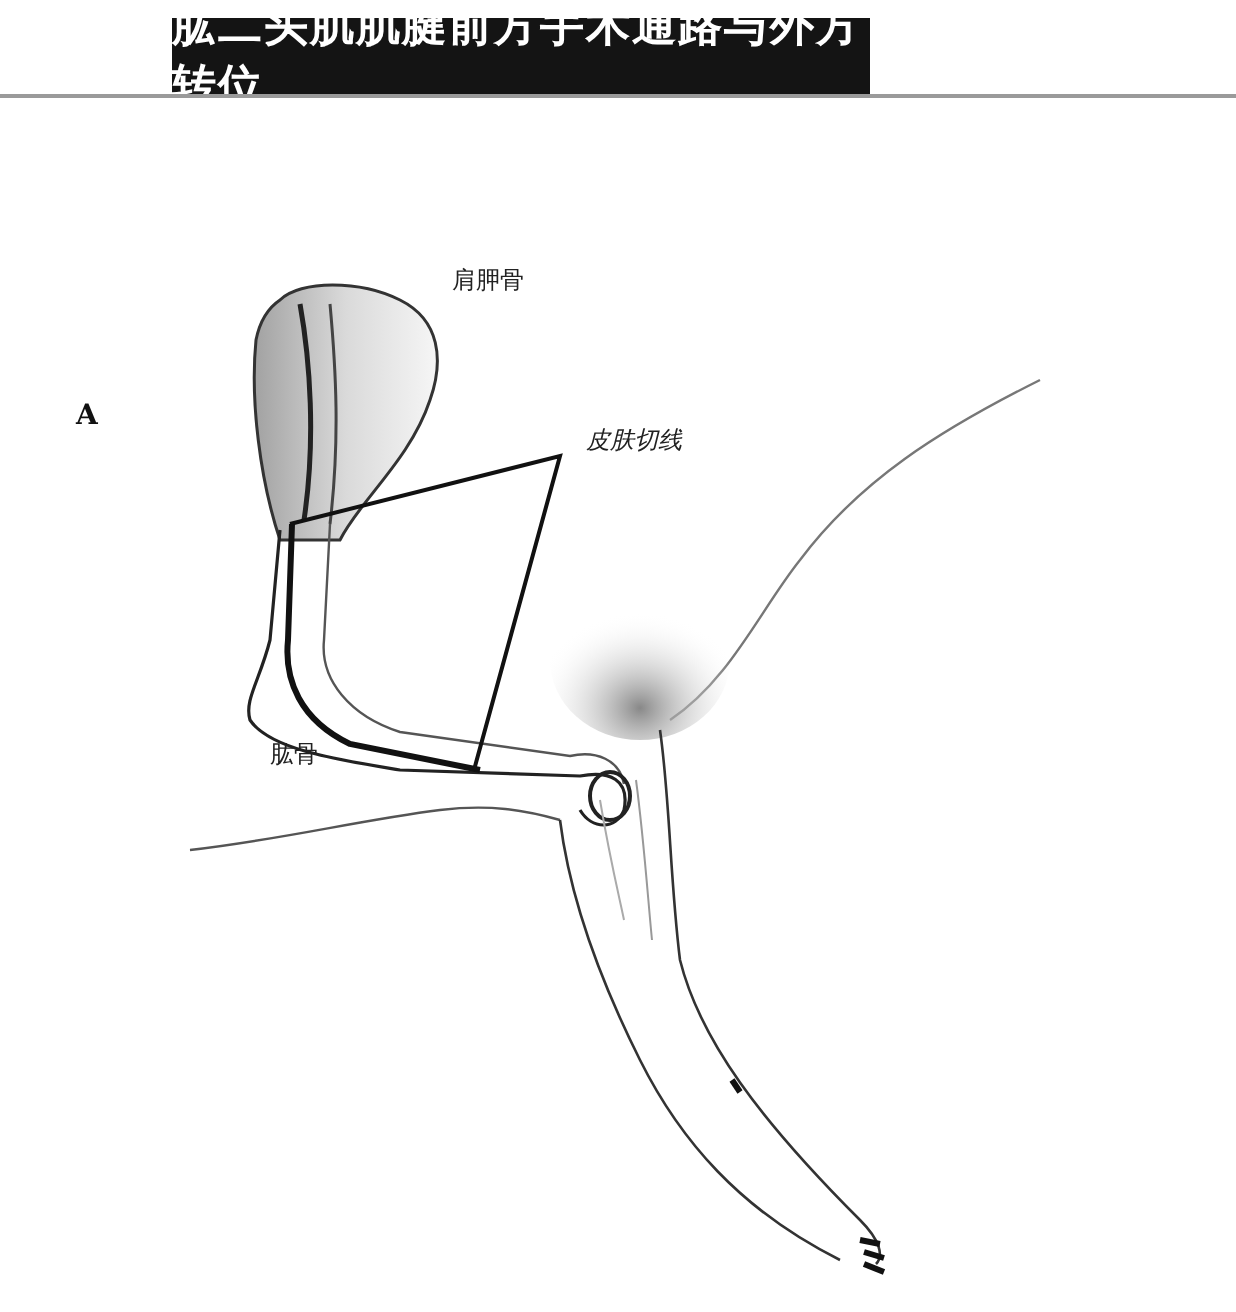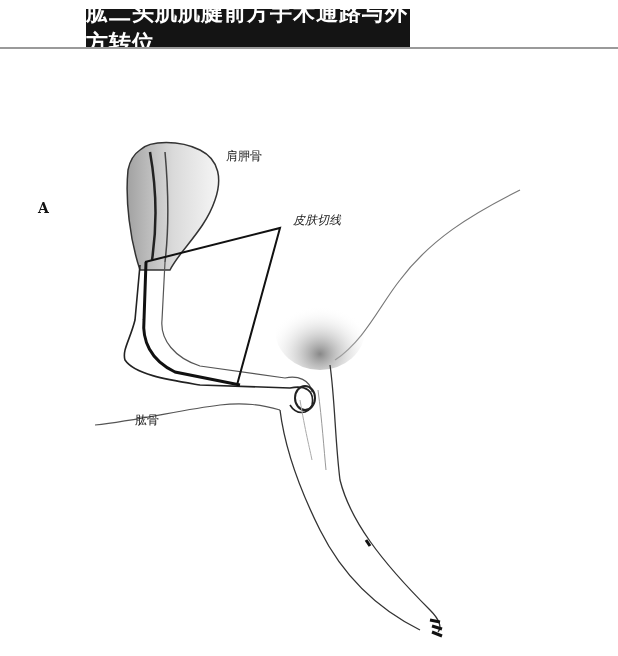--- a/index.html
+++ b/index.html
@@ -1,18 +1,18 @@
 <!DOCTYPE html>
 <html><head>
 <meta charset="utf-8">
 <style>
   html, body { margin:0; padding:0; background:#ffffff; }
   body { width:618px; height:656px; position:relative; overflow:hidden;
          font-family:"DejaVu Sans", sans-serif; }
-  .title-bar { position:absolute; left:86px; top:9px; width:324px; height:38px;
+  .title-bar { position:absolute; left:86px; top:9px; width:349px; height:38px;
                background:#141414; color:#ffffff; display:flex; align-items:center;
                justify-content:center; font-family:"DejaVu Serif", serif;
                font-weight:bold; font-size:22px; letter-spacing:1px; }
   .rule { position:absolute; left:0; top:47px; width:618px; height:2px; background:#9a9a9a; }
   .fig-letter { position:absolute; left:38px; top:200px; font-family:"DejaVu Serif", serif;
                 font-weight:bold; font-size:14px; color:#111; }
   .label { position:absolute; font-size:12px; color:#222; white-space:nowrap; }
   svg.illus { position:absolute; left:0; top:0; }
 </style>
 </head>
@@ -64,15 +64,15 @@
       <path d="M430 620 l10 2"></path>
       <path d="M432 626 l10 3"></path>
       <path d="M432 632 l10 4"></path>
     </g>
   </g>
 
   <path d="M145 262 L280 228 L237 385" fill="none" stroke="#111" stroke-width="2"></path>
 </svg>
 
 <div class="fig-letter">A</div>
-<div class="label" style="left:226px; top:148px;text-align:right;">肩胛骨</div>
+<div class="label" style="left:226px; top:132px;text-align:right;">肩胛骨</div>
 <div class="label" style="left:293px; top:212px;font-style:italic;">皮肤切线</div>
-<div class="label" style="left:135px; top:412px;">肱骨</div>
+<div class="label" style="left:135px; top:369px;">肱骨</div>
 
 </body></html>

